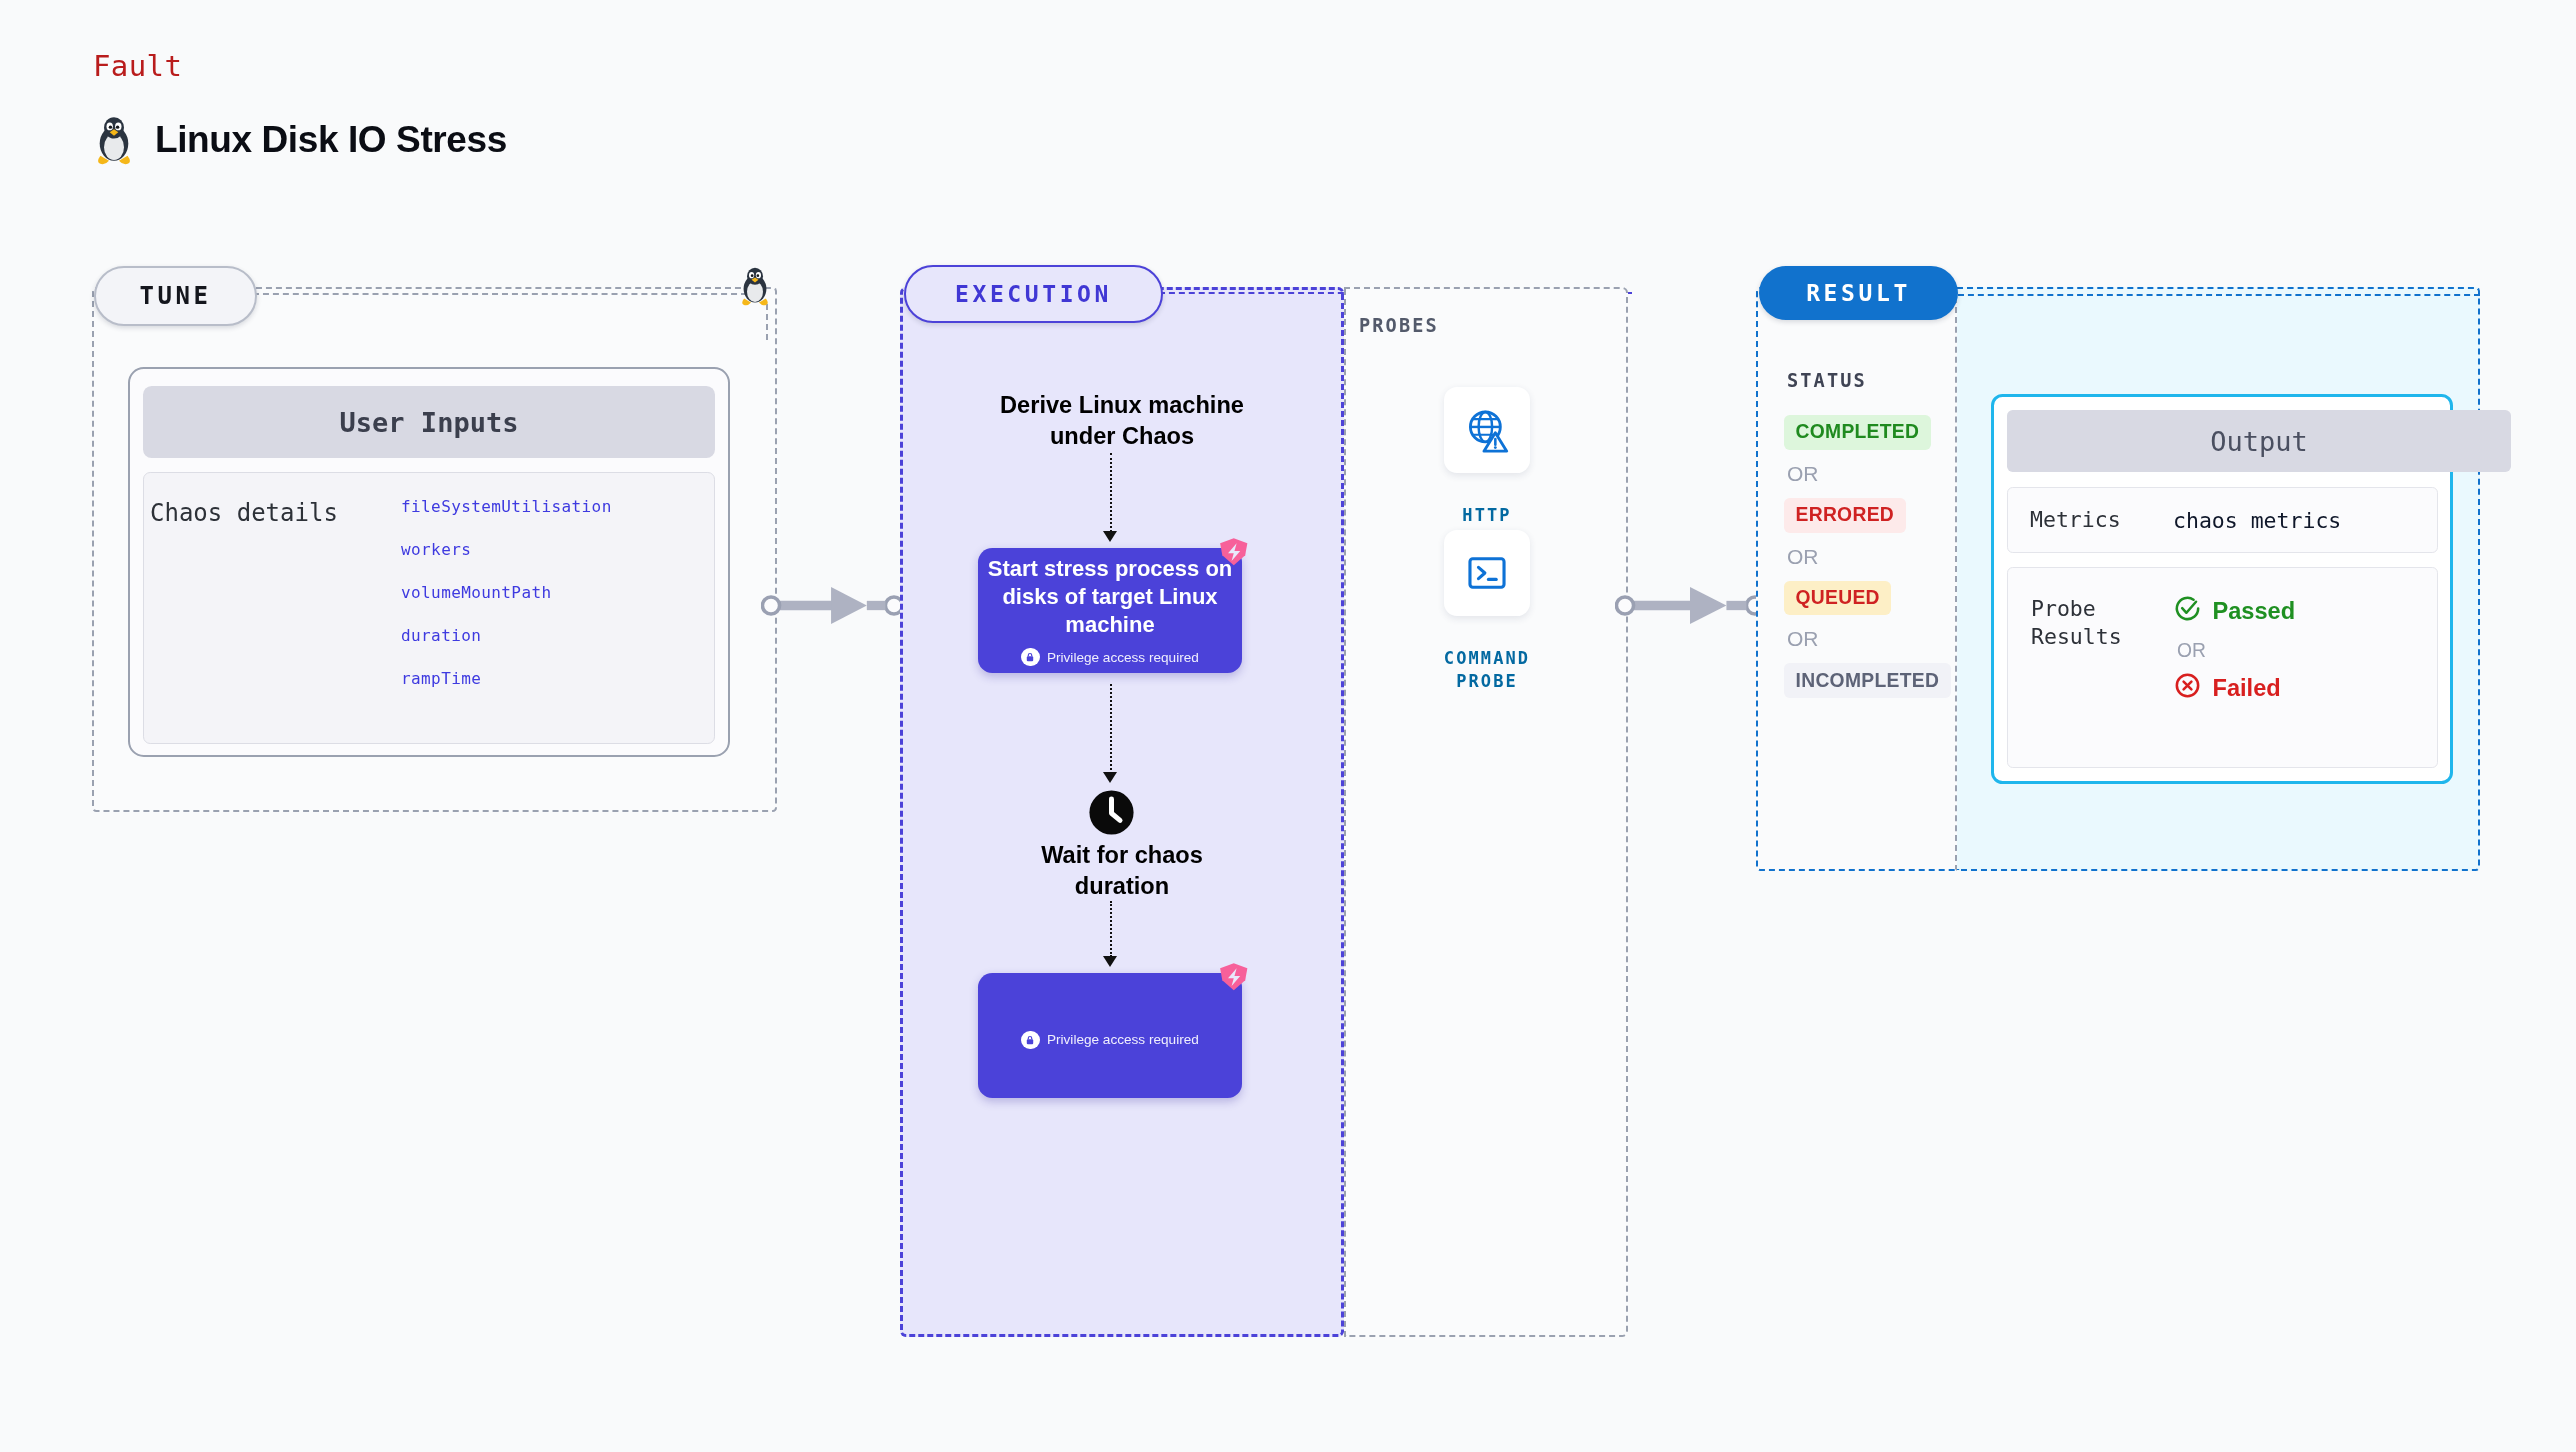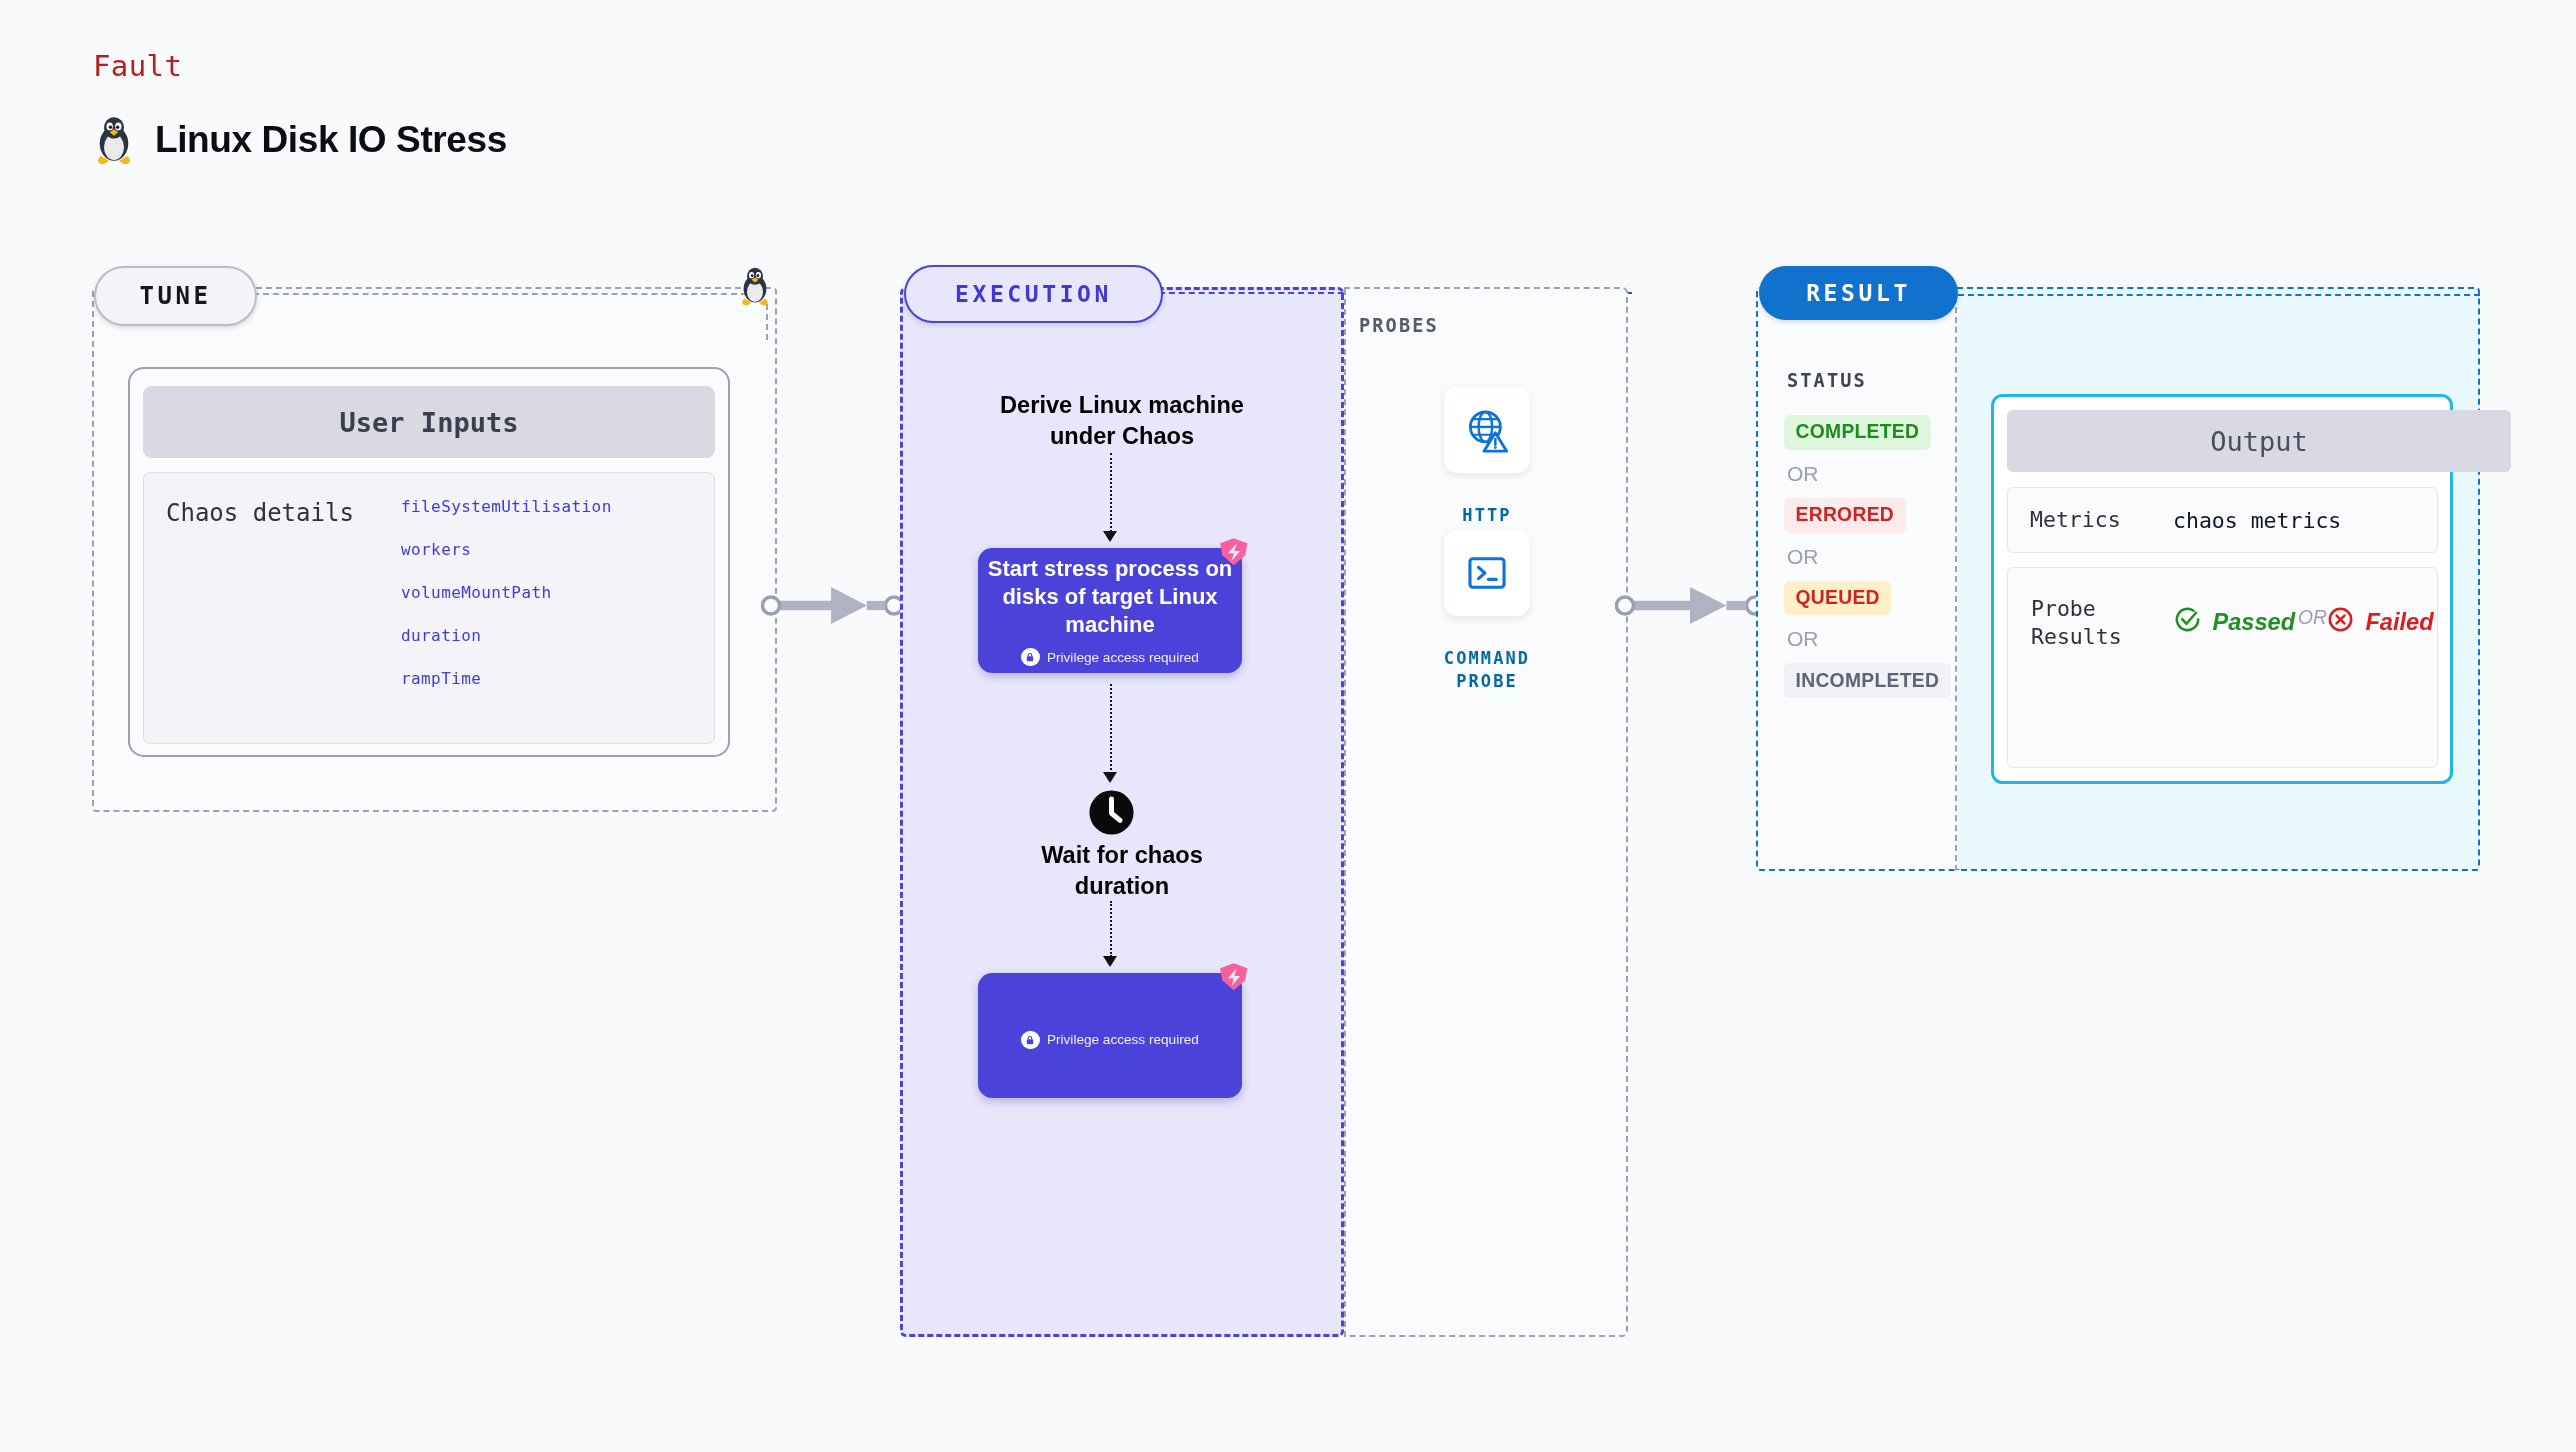--- a/index.html
+++ b/index.html
@@ -81,21 +81,21 @@
     font-size: 27px; font-weight: 700; color: #3b3f4d;
   }
   #user-inputs-body {
     left: 143px; top: 472px; width: 572px; height: 272px;
     background: #f4f4f8;
     border: 1.4px solid #dcdde5;
     border-radius: 7.2px;
     box-sizing: border-box;
   }
   #chaos-details-label {
-    left: 166px; top: 499px;
+    left: 150px; top: 499px;
     font-family: "DejaVu Sans Mono", monospace;
     font-size: 24px; color: #2d3138; text-align: right;
   }
   #param-list {
     left: 401px; top: 497px;
     display: flex; flex-direction: column; gap: 24px;
   }
   .param {
     font-family: "DejaVu Sans Mono", monospace;
     font-size: 16px; color: #3e3ae0; letter-spacing: 0.4px;
@@ -485,21 +485,21 @@
   <span class="mono-key" style="margin-left:22px; width:143px;">Metrics</span>
   <span class="mono-val">chaos metrics</span>
 </div>
 
 <div class="abs" id="probe-results-row">
   <div style="display:flex; padding:27px 0 0 23px;">
     <div class="mono-key" style="width:143px;">
       <span>Probe</span><br>
       <span>Results</span>
     </div>
-    <div style="display:flex; flex-direction:row;font-style:italic;">
+    <div style="display:flex; flex-direction:column;">
       <div class="verdict" style="color:#1f9022;">
         <span>
           <svg width="27" height="27" viewBox="0 0 38 38">
             <path d="M34 19 a15 15 0 1 1 -6.5 -12.4" fill="none" stroke="#1f9022" stroke-width="3.6" stroke-linecap="round"></path>
             <path d="M11.5 18.5 L17.5 25 L31 9.5" fill="none" stroke="#1f9022" stroke-width="3.6" stroke-linecap="round" stroke-linejoin="round"></path>
           </svg>
         </span>
         <span>Passed</span>
       </div>
       <div style="font-size:19.3px;color:#9aa0b0;margin:11.5px 0 10px 2.9px;">OR</div>

